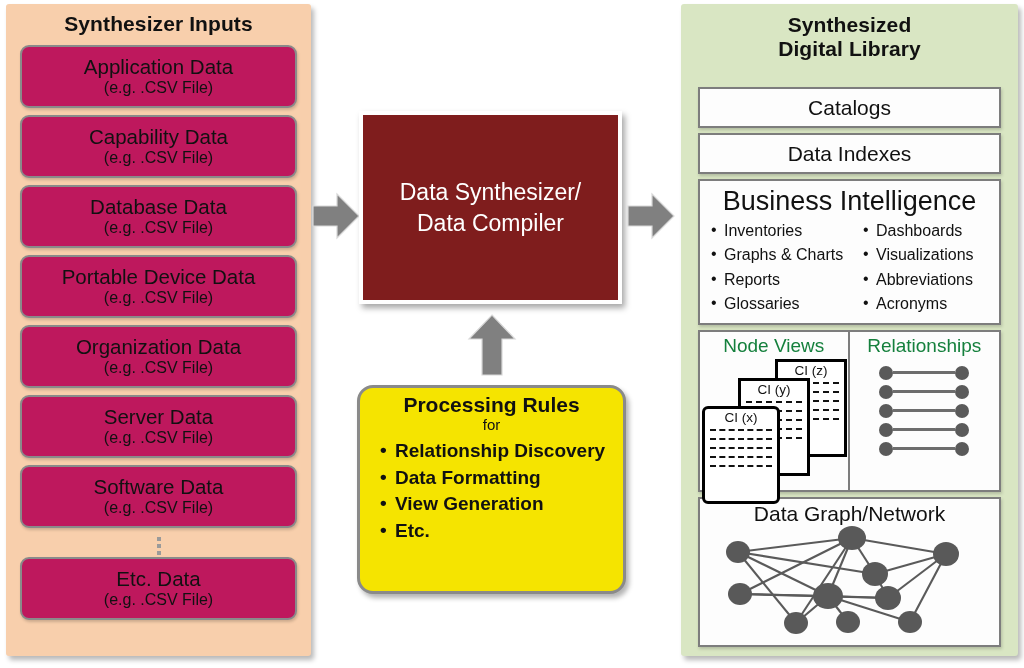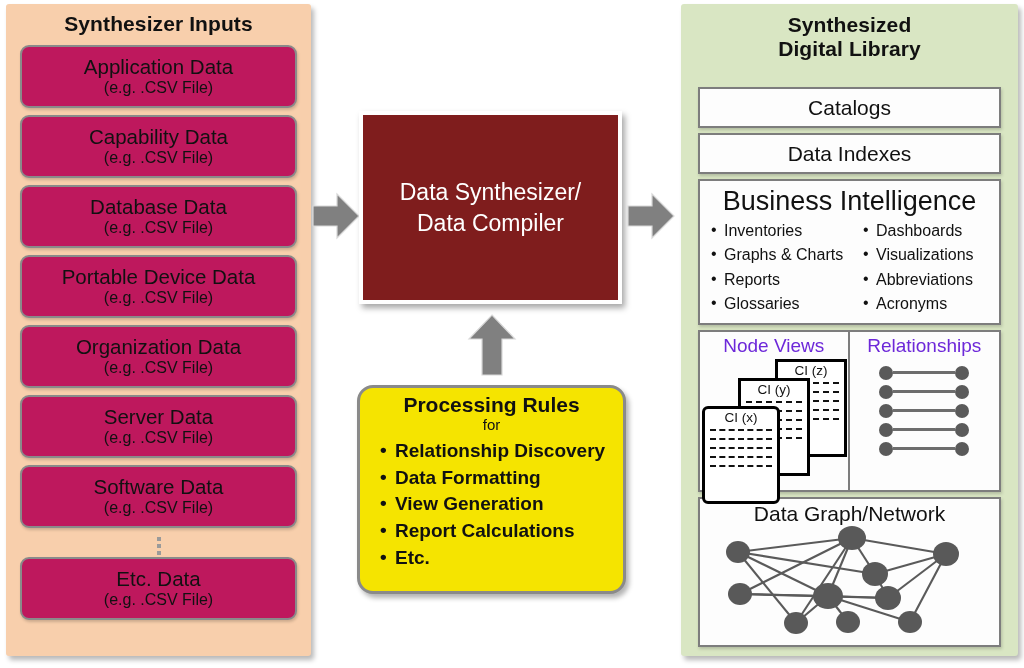--- a/index.html
+++ b/index.html
@@ -120,21 +120,21 @@
   .bi-cols li:before{content:"\2022";position:absolute;left:1px;top:-1px;}
   .bi-col-a{width:152px;}
   .bi-col-b{width:auto;}
 
   .nv-row{display:flex;height:162px;}
   .nv-left{
     width:50%;border-right:2.5px solid #7d7d7d;box-sizing:border-box;
     position:relative;
   }
   .nv-right{width:50%;box-sizing:border-box;position:relative;}
-  .sec-title{font-size:19px;text-align:center;color:#6d28d9;padding-top:4px;line-height:1.1;}
+  .sec-title{font-size:19px;text-align:center;color:#15803d;padding-top:4px;line-height:1.1;}
 
   .cards{position:relative;height:116px;}
   .card{
     position:absolute;background:#ffffff;border:3px solid #000;
     box-sizing:border-box;
   }
   .card .ctitle{font-size:13.5px;text-align:center;color:#111;line-height:1.1;padding-top:2px;}
   .card .rows{padding:3px 5px 0 5px;}
   .card .rows div{
     border-top:2px dashed #111;margin-bottom:7px;height:0;
@@ -240,21 +240,20 @@
     </g>
   </svg>
 
   <div id="rules-box">
     <div class="rt nosel">Processing Rules</div>
     <div class="rfor nosel">for</div>
     <ul class="rules-list">
       <li>Relationship Discovery</li>
       <li>Data Formatting</li>
       <li>View Generation</li>
-      <li>Report Calculations</li>
       <li>Etc.</li>
     </ul>
   </div>
 
   <div class="panel" id="library-panel">
     <div class="panel-title nosel">
       <span>Synthesized</span><br>
       <span>Digital Library</span>
     </div>
 

